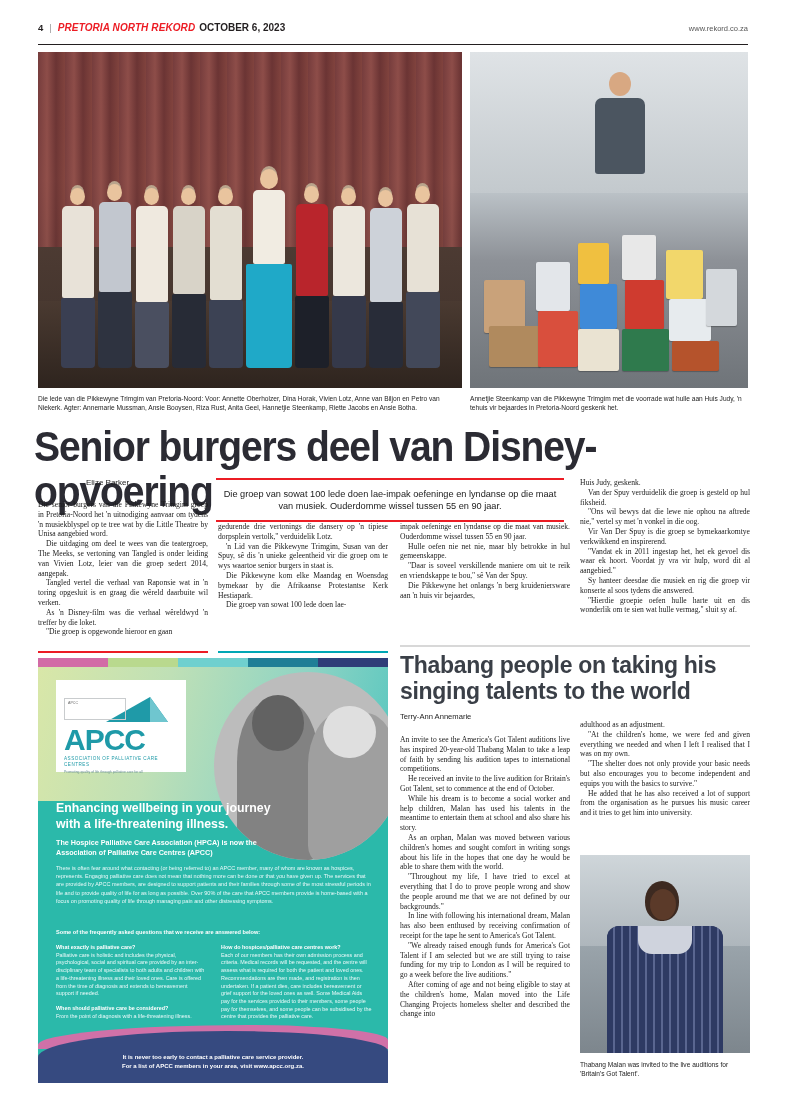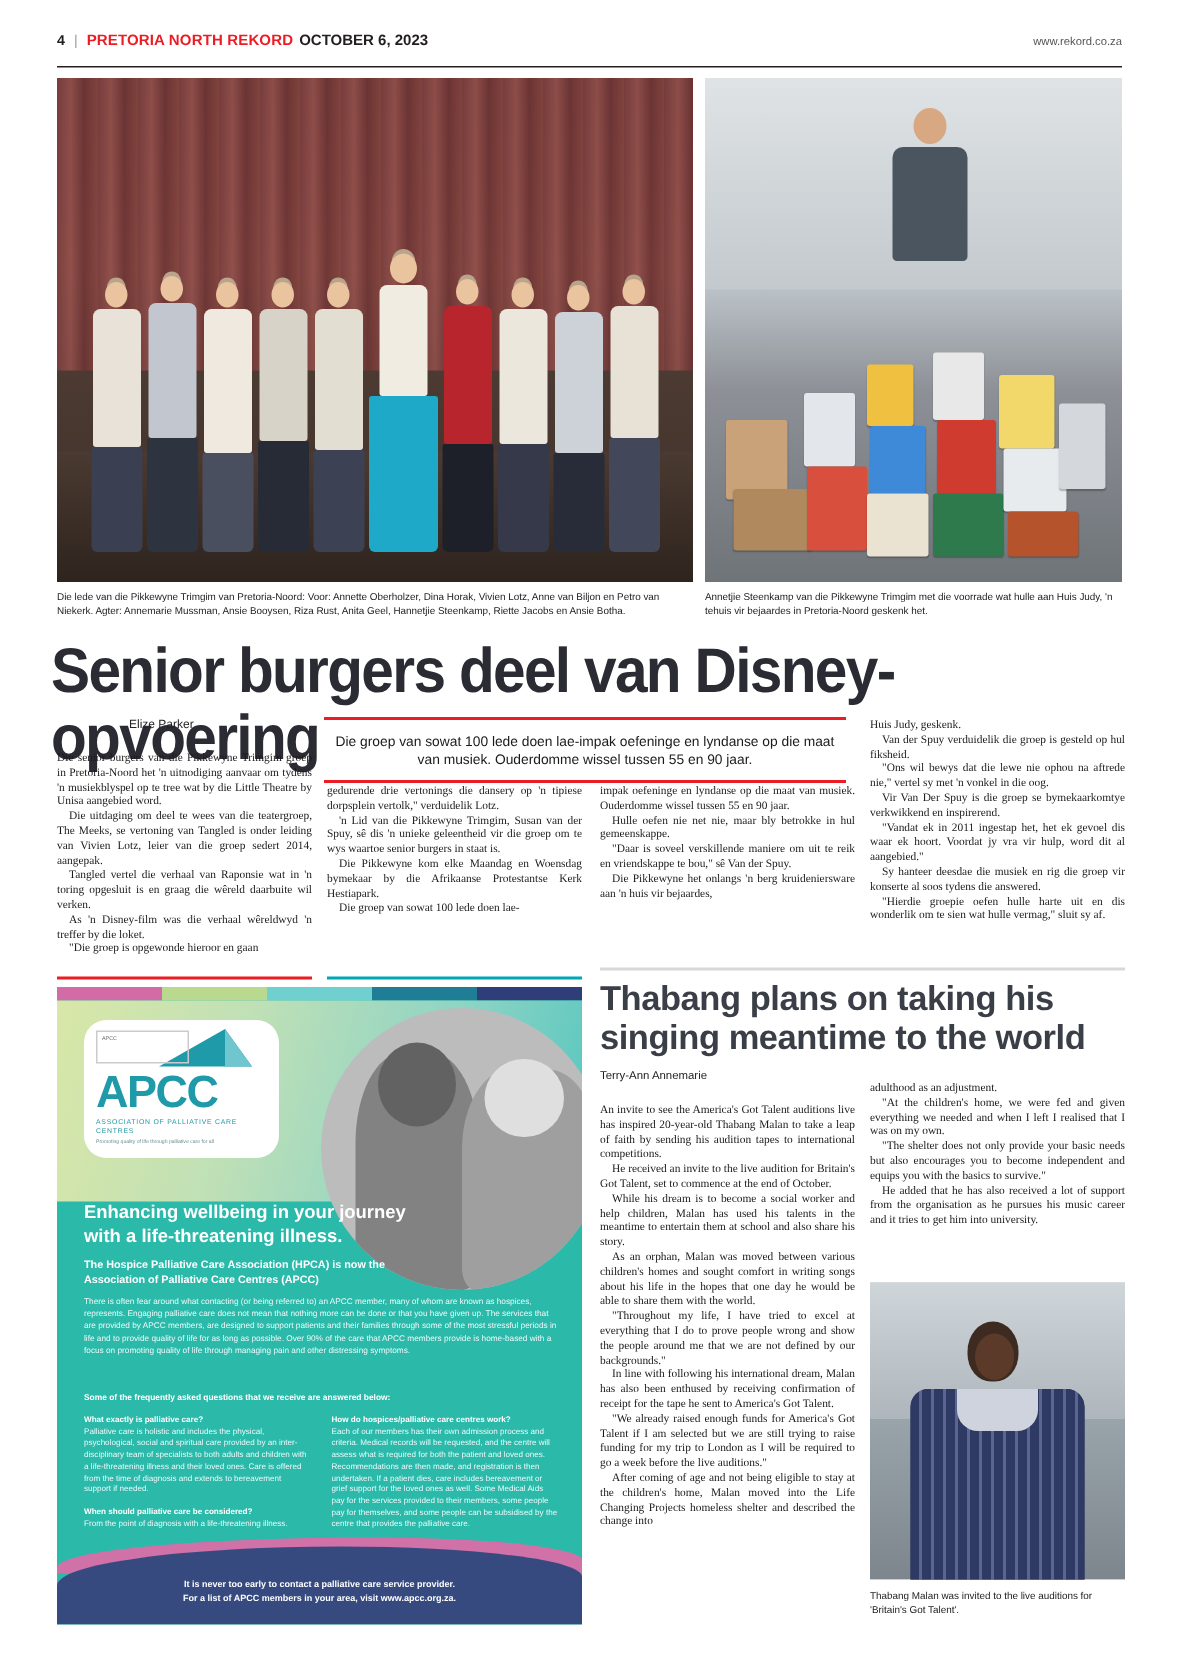--- a/index.html
+++ b/index.html
@@ -12,21 +12,21 @@
   .page { position: relative; width: 786px; height: 1113px; background: #fff; }
 
   
   .masthead {
     position: absolute; left: 38px; top: 22px; width: 710px; height: 18px;
     display: flex; align-items: baseline;
     font-family: "Liberation Sans", sans-serif;
   }
   .mh-page { font-size: 9.5px; font-weight: bold; color: #231f20; }
   .mh-sep  { font-size: 9.5px; color: #9b9b9b; margin: 0 6px; }
-  .mh-title{ font-size: 10px; font-weight: bold; color: #ec1c24; letter-spacing: .1px; }
+  .mh-title{ font-size: 10px; font-weight: bold; color: #ec1c24; letter-spacing: .1px; font-style: italic; }
   .mh-date { font-size: 10px; font-weight: bold; color: #231f20; margin-left: 4px; }
   .mh-url  { margin-left: auto; font-size: 7.5px; color: #555; font-weight: normal; }
   .mh-rule {
     position: absolute; left: 38px; top: 44px; width: 710px;
     border-top: 1.2px solid #231f20;
   }
 
   
   .photo { position: absolute; overflow: hidden; background: #cfcfcf; }
   .photo-a { left: 38px;  top: 52px;  width: 424px; height: 336px; }
@@ -115,21 +115,21 @@
     overflow:hidden; background:#b9bdc0;
     filter: grayscale(1);
   }
   .apc-p1 { position:absolute; left:12%; top:16%; width:44%; height:84%; background:#7d8388; border-radius:38% 38% 12% 12%;}
   .apc-p1h{ position:absolute; left:20%; top:12%; width:28%; height:30%; background:#5e6367; border-radius:50%;}
   .apc-p2 { position:absolute; left:50%; top:22%; width:48%; height:78%; background:#9aa0a4; border-radius:36% 36% 10% 10%;}
   .apc-p2h{ position:absolute; left:58%; top:18%; width:28%; height:28%; background:#dcdfe1; border-radius:50%;}
 
   .ad-logo {
     position:absolute; left:18px; top:22px; width:130px; height:92px;
-    background:#fff; padding:4px 8px;border-radius:15px;
+    background:#fff; padding:15px 8px;
   }
   .logo-mark { position:relative; width:112px; height:28px; }
   .logo-tri { position:absolute; right:8px; top:2px; width:0;height:0;
       border-left:44px solid transparent; border-right:18px solid transparent; border-bottom:25px solid #1f9aa8; }
   .logo-tri2{ position:absolute; right:8px; top:2px; width:0;height:0;
       border-left:0 solid transparent; border-right:18px solid transparent; border-bottom:25px solid #6fc6cf; }
   .logo-box { position:absolute; left:0; top:3px; width:62px; height:22px; border:1px solid #c9ccce; }
   .logo-box span { font-family:"Liberation Sans",sans-serif; font-size:3.6px; color:#666; display:block; padding:2px 3px; }
   .logo-word { font-family:"Liberation Sans",sans-serif; font-weight:bold; font-size:30px; color:#1f9aa8; letter-spacing:-1px; line-height:30px; margin-top:2px;}
   .logo-sub { font-family:"Liberation Sans",sans-serif; font-size:4.6px; color:#1f9aa8; letter-spacing:.5px; line-height:6px; margin-top:1px;}
@@ -387,21 +387,21 @@
     </div>
 
     <div class="ad-wave-pink"></div>
     <div class="ad-wave"></div>
     <div class="ad-foot">
       <div>It is never too early to contact a palliative care service provider.</div>
       <div>For a list of APCC members in your area, visit www.apcc.org.za.</div>
     </div>
   </div>
 
-  <h2 class="headline2">Thabang plans on taking his singing meantime to the world</h2>
+  <h2 class="headline2">Thabang people on taking his singing talents to the world</h2>
   <div class="byline2">Terry-Ann Annemarie</div>
 
   <div class="col s2-c1">
     <p class="noind">An invite to see the America's Got Talent auditions live has inspired 20-year-old Thabang Malan to take a leap of faith by sending his audition tapes to international competitions.</p>
     <p>He received an invite to the live audition for Britain's Got Talent, set to commence at the end of October.</p>
     <p>While his dream is to become a social worker and help children, Malan has used his talents in the meantime to entertain them at school and also share his story.</p>
     <p>As an orphan, Malan was moved between various children's homes and sought comfort in writing songs about his life in the hopes that one day he would be able to share them with the world.</p>
     <p>"Throughout my life, I have tried to excel at everything that I do to prove people wrong and show the people around me that we are not defined by our backgrounds."</p>
     <p>In line with following his international dream, Malan has also been enthused by receiving confirmation of receipt for the tape he sent to America's Got Talent.</p>
     <p>"We already raised enough funds for America's Got Talent if I am selected but we are still trying to raise funding for my trip to London as I will be required to go a week before the live auditions."</p>

